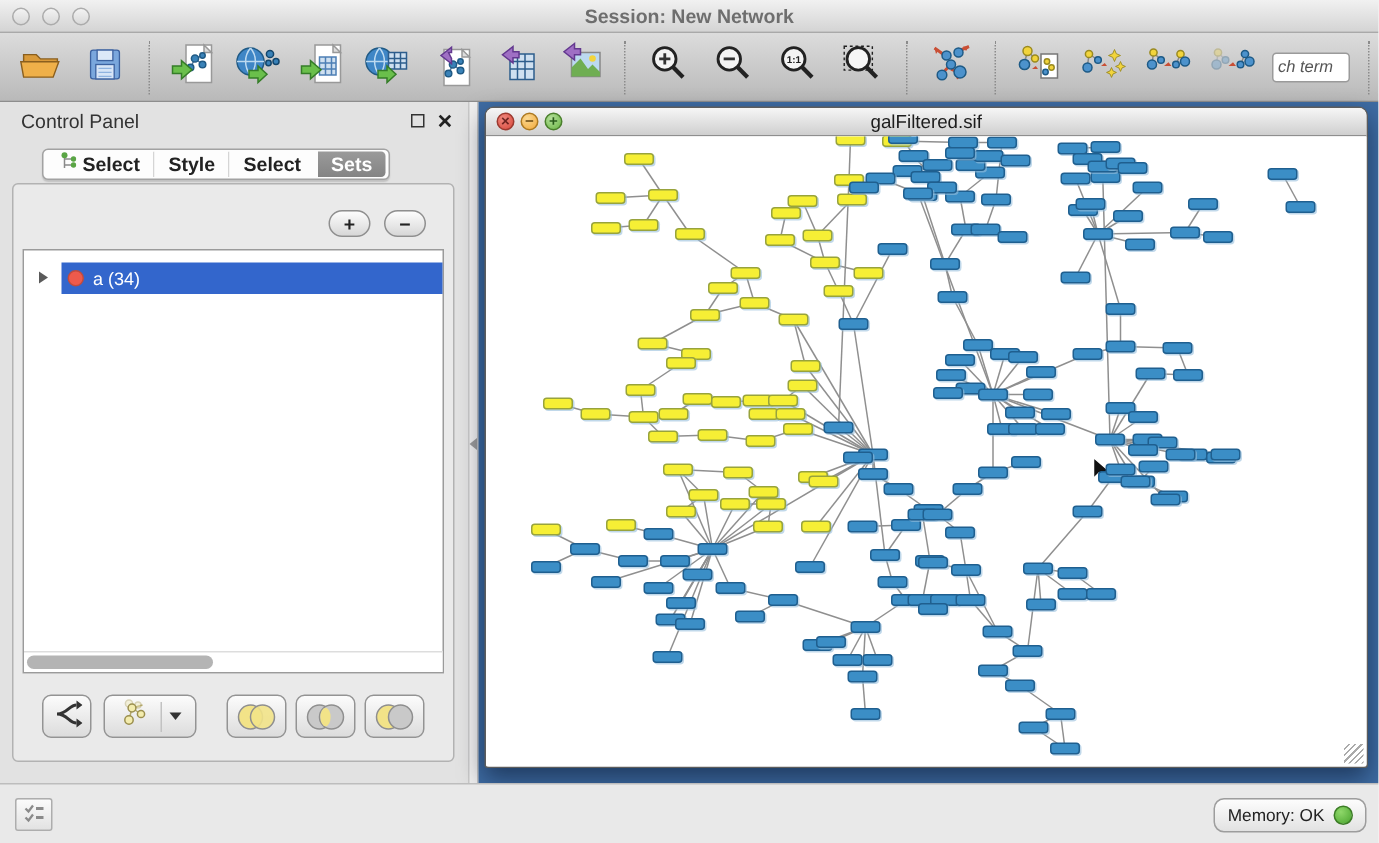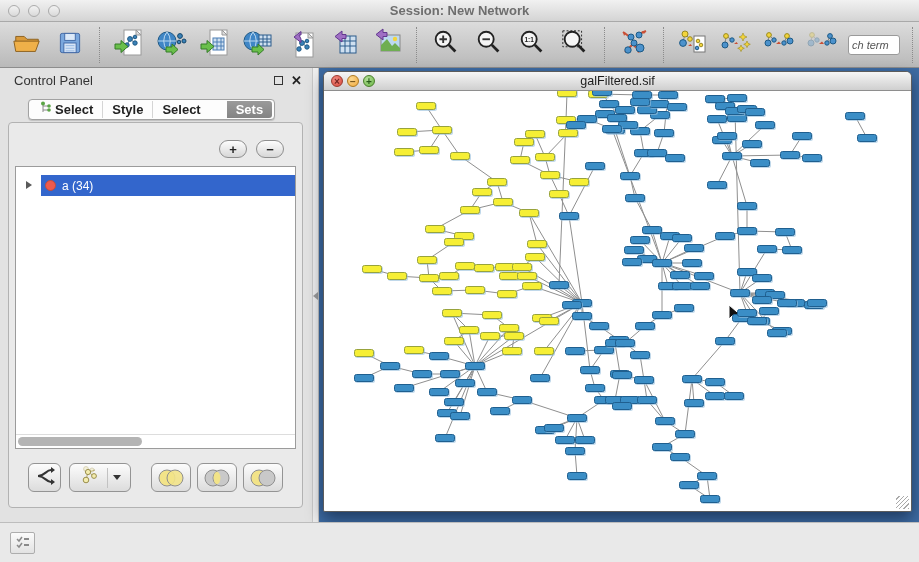--- a/index.html
+++ b/index.html
@@ -39,21 +39,21 @@
   .cp-float { position:absolute; right:29px; top:8px; width:9px; height:9px; border:1.5px solid #333; }
   .cp-close { position:absolute; right:10px; top:5px; color:#222; font-weight:bold; font-size:13px; cursor:default; }
 
   
   .tabbar { position:absolute; left:28px; top:31px; height:21px; display:flex; align-items:center;
     background:#fdfdfd; border:1px solid #a2a2a2; border-radius:4px; padding:0 2px;
     box-shadow:0 1px 1px rgba(0,0,0,.15); }
   .tab { padding:1px 9px; font-size:13px; font-weight:bold; color:#222; display:flex; align-items:center; gap:4px;
     border-radius:3px; height:17px; line-height:15px; }
   .tab + .tab { border-left:1px solid #d5d5d5; border-radius:0 3px 3px 0; }
-  .tab.active { background:linear-gradient(#9a9a9a,#848484); color:#fff; border-left:none; margin-left:17px; }
+  .tab.active { background:linear-gradient(#9a9a9a,#848484); color:#fff; border-left:none; margin-left:2px; }
 
   
   .sets-panel { position:absolute; left:8px; top:54px; width:295px; height:386px;
     background:#eaeaea; border:1px solid #b2b2b2; border-radius:4px; }
   .pm-row { position:absolute; right:18px; top:17px; display:flex; gap:9px; }
   .pm-btn { width:28px; height:18px; border:1px solid #8f8f8f; border-radius:9px;
     background:linear-gradient(#fdfdfd,#d7d7d7); font-weight:bold; font-size:13px; color:#222;
     display:flex; align-items:center; justify-content:center; line-height:1; }
   .set-list { position:absolute; left:6px; top:43px; width:281px; height:283px; background:#fff;
     border:1px solid #9b9b9b; }
@@ -839,13 +839,17 @@
   </div>
 </div>
 
 <div class="statusbar">
   <div class="status-left-btn">
     <span><svg width="16" height="14" viewBox="0 0 16 14">
           <path d="M2 4l2 2 3-4M2 10l2 2 3-4" fill="none" stroke="#8a8a8a" stroke-width="1.5"></path>
           <path d="M9 4h5M9 10h5" stroke="#8a8a8a" stroke-width="2"></path>
         </svg></span>
   </div>
+  <div class="memory-btn">
+    <span>Memory: OK</span>
+    <span class="mem-dot"></span>
+  </div>
 </div>
 
 </body></html>

